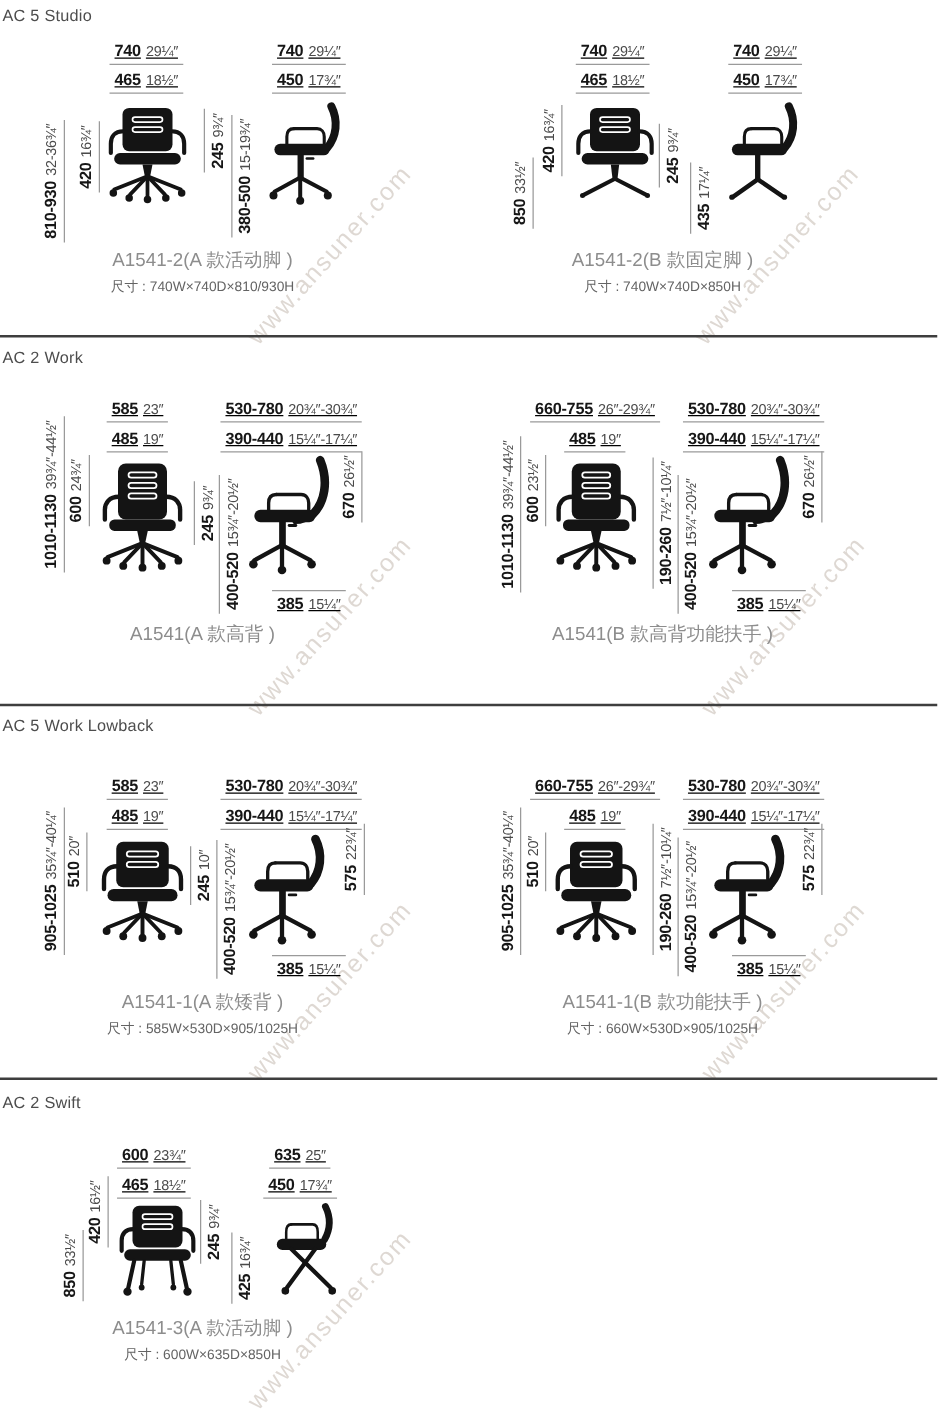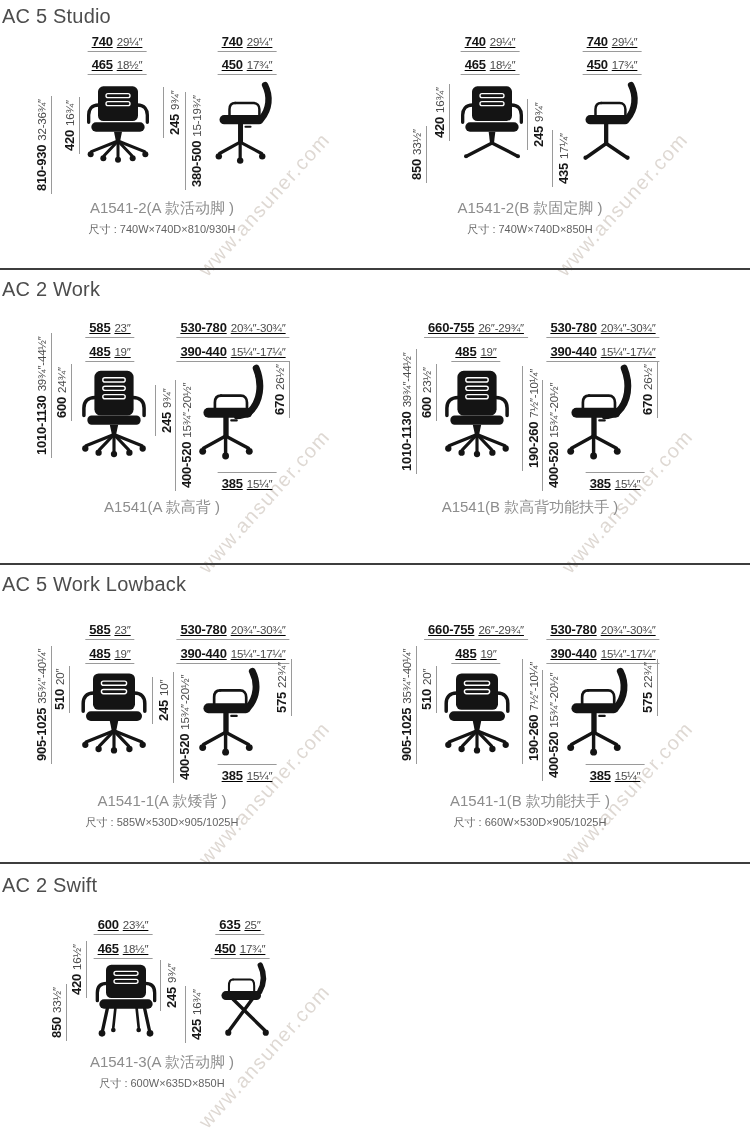--- a/index.html
+++ b/index.html
@@ -1,17 +1,17 @@
 <!DOCTYPE html>
 <html><head>
 <meta charset="utf-8">
 <style>
   html,body{margin:0;padding:0;}
   body{width:750px;height:1138px;position:relative;background:#fff;font-family:"Liberation Sans",sans-serif;overflow:hidden;}
-  .sec-title{position:absolute;left:2px;font-size:20px;color:#4d4d4d;letter-spacing:.2px;}
+  .sec-title{position:absolute;left:2px;font-size:13px;color:#4d4d4d;letter-spacing:.2px;}
   .divider{position:absolute;left:0;width:750px;height:2px;background:#3e3e3e;}
   .panel{position:absolute;width:345px;height:245px;}
   .dim{position:absolute;white-space:nowrap;border-bottom:1.4px solid #9a9a9a;padding:0 4px 1px;transform:translateX(-50%);text-decoration:underline;}
   .dim.bottom{border-bottom:none;border-top:1.4px solid #9a9a9a;padding:1px 4px 0;}
   .vdim{position:absolute;white-space:nowrap;border-bottom:1.4px solid #9a9a9a;padding:0 3px 1px;transform-origin:0 0;transform:rotate(-90deg);}
   .vdim.ll{border-bottom:none;border-top:1.4px solid #9a9a9a;padding:1px 3px 0;}
   .mm{font-weight:700;font-size:13px;color:#161616;letter-spacing:-.2px;}
   .in{font-size:11.5px;color:#4a4a4a;margin-left:4px;letter-spacing:-.2px;}
   .cap{position:absolute;transform:translateX(-50%);white-space:nowrap;font-size:15px;color:#8d8d8d;}
   .size{font-size:11px;color:#636363;}

